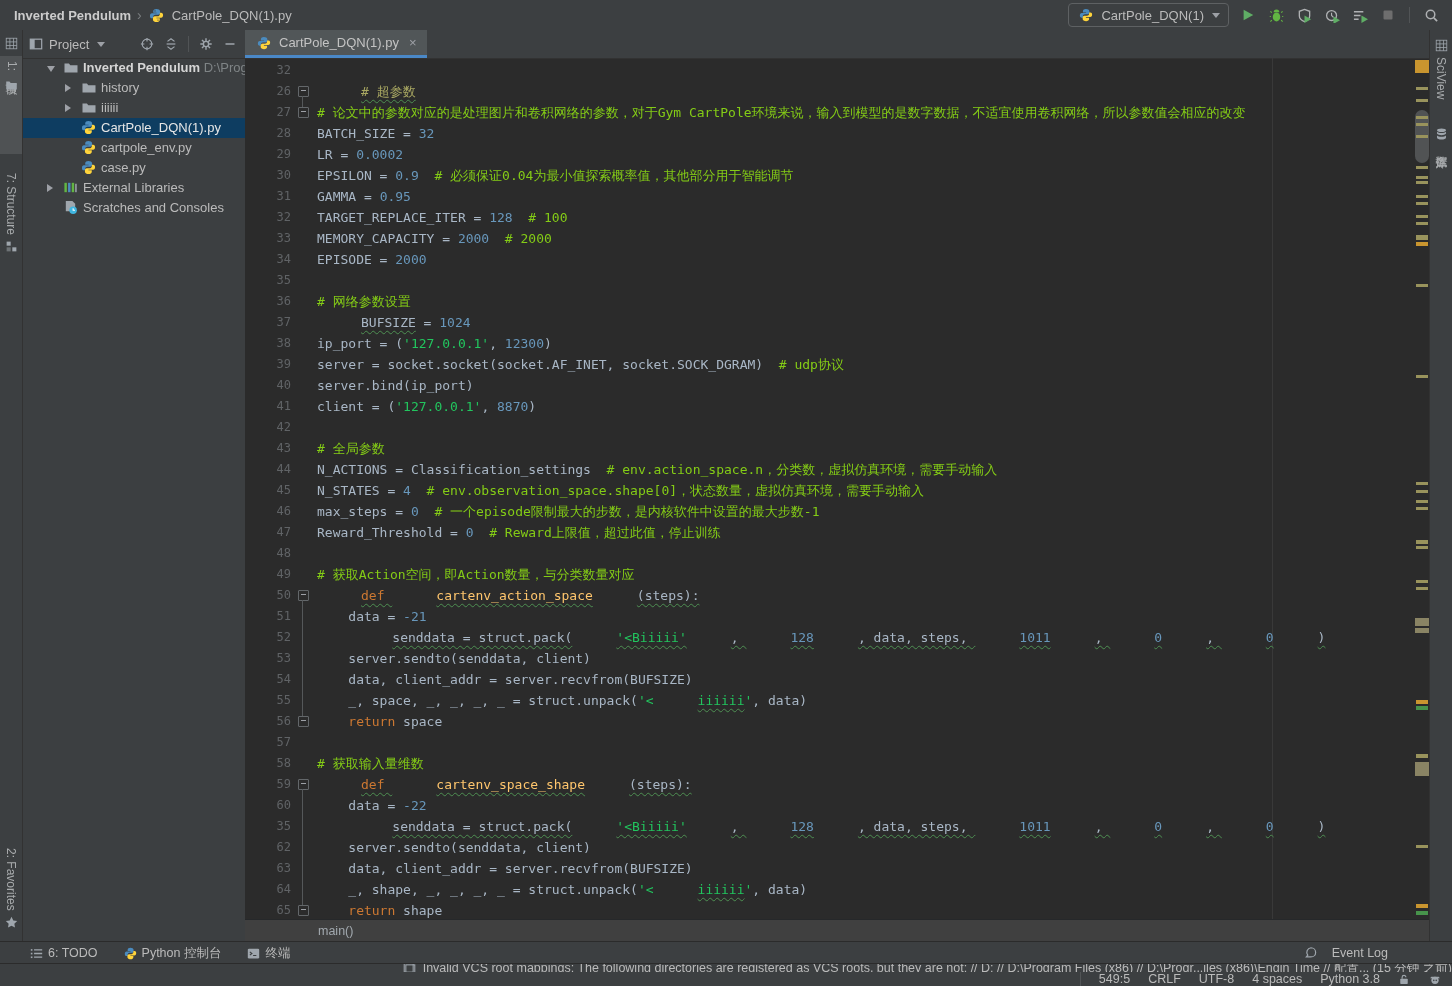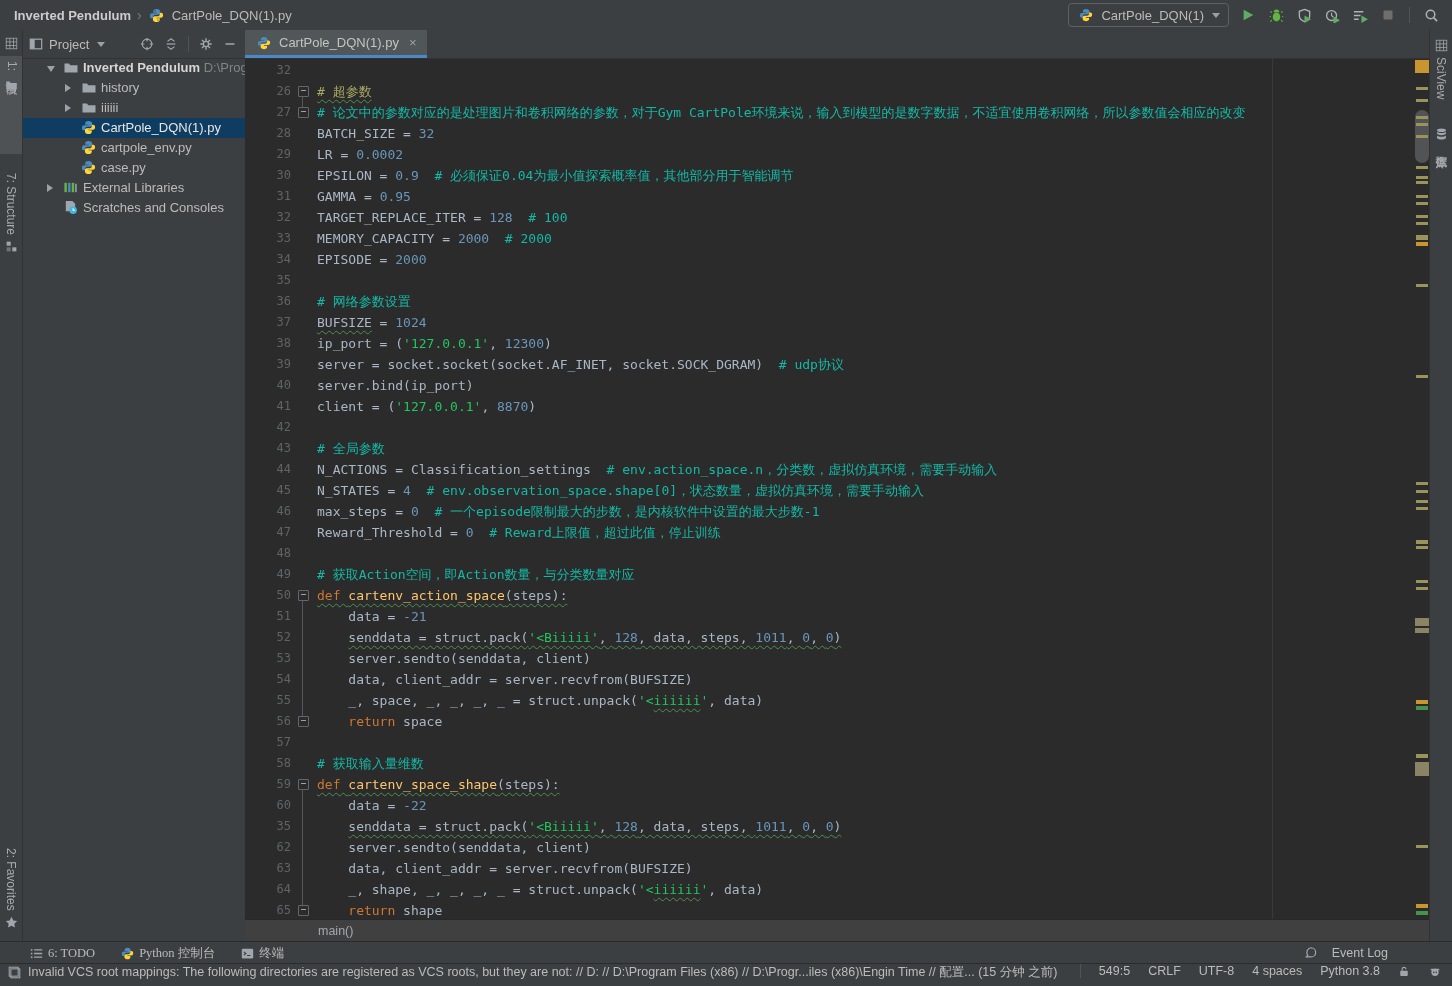--- a/index.html
+++ b/index.html
@@ -43,38 +43,38 @@
   .tabbar{position:absolute;left:0;right:0;top:0;height:28px;background:#3C3F41;border-bottom:1px solid #323232;}
   .tab{position:absolute;left:0;top:0;height:25px;background:#515658;display:flex;align-items:center;gap:6px;padding:0 10px;font-size:13px;color:#C3C3C3;border-bottom:3px solid #4A88C7;}
   .tab-close{color:#9DA0A6;font-size:13px;margin-left:4px;}
   .editor-content{position:absolute;left:0;right:0;top:28px;bottom:22px;overflow:hidden;font-family:"DejaVu Sans Mono",monospace;font-size:13px;}
   .code-lines{position:absolute;left:0;top:2px;right:0;}
   .cl{display:flex;height:21px;line-height:21px;}
   .ln{width:46px;flex:none;text-align:right;padding-right:4px;color:#606366;font-size:12px;}
   .fd{width:22px;flex:none;position:relative;}
   .cd{flex:none;white-space:pre;}
   .tok-d{color:#A9B7C6}.tok-k{color:#CC7832}.tok-n{color:#6897BB}.tok-s{color:#22c55e}
-  .tok-c{color:#14b8a6}.tok-f{color:#FFC66D}.tok-y{color:#A9A862}
-  .wv{text-decoration:underline;text-decoration-style:wavy;text-decoration-color:#4E8F52;text-decoration-thickness:1px;text-underline-offset:3px;}
+  .tok-c{color:#84cc16}.tok-f{color:#FFC66D}.tok-y{color:#A9A862}
+  .wv{text-decoration:underline;text-decoration-style:wavy;text-decoration-color:#4E8F52;text-decoration-thickness:1px;text-underline-offset:3px;margin-left:44px;}
   .foldbox{position:absolute;left:3px;top:5px;width:9px;height:9px;border:1px solid #63676A;border-radius:1px;}
   .foldbox::before{content:"";position:absolute;left:2px;top:3px;width:5px;height:1px;background:#9DA0A6;}
   .foldline{position:absolute;width:1px;background:#55585A;left:57px;}
   .wrap-guide{position:absolute;left:1027px;top:0;bottom:0;width:1px;background:#393939;}
   .breadcrumbs{position:absolute;left:0;right:0;bottom:0;height:22px;background:#404040;border-top:1px solid #26282A;display:flex;align-items:center;font-size:12.5px;color:#A1A8AE;padding-left:73px;}
   
   .err-stripe{position:absolute;right:0;top:0;bottom:22px;width:16px;}
   .mark{position:absolute;}
   .sb-thumb{position:absolute;left:1px;width:14px;border-radius:7px;background:rgba(170,175,180,0.30);}
   
   .bottom-toolbar{position:absolute;left:0;right:0;bottom:22px;height:22px;background:#3C3F41;border-top:1px solid #2B2B2B;display:flex;align-items:center;font-size:12.5px;color:#BBBBBB;}
-  .bt-item{display:flex;align-items:center;gap:5px;margin-left:26px;font-family:Liberation Serif, serif;}
+  .bt-item{display:flex;align-items:center;gap:5px;margin-left:26px;}
   .bt-item:first-child{margin-left:30px;}
   .bt-spacer{flex:1;}
   .bt-right{display:flex;align-items:center;gap:14px;margin-right:64px;}
-  .statusbar{position:absolute;left:0;right:0;bottom:0;height:22px;background:#3C3F41;border-top:1px solid #2B2B2B;display:flex;align-items:flex-start;font-size:12.5px;color:#BBBBBB;}
+  .statusbar{position:absolute;left:0;right:0;bottom:0;height:22px;background:#3C3F41;border-top:1px solid #2B2B2B;display:flex;align-items:flex-end;font-size:12.5px;color:#BBBBBB;flex-direction:column;}
   .sb-msg{display:flex;align-items:center;gap:7px;padding-left:8px;white-space:nowrap;overflow:hidden;flex:1;}
   .sb-right{display:flex;align-items:center;gap:18px;padding-right:10px;}
   .sb-vdiv{width:1px;height:14px;background:#515456;}
   svg{display:block;}
 </style>
 </head>
 <body>
 
 <div class="app">
 

